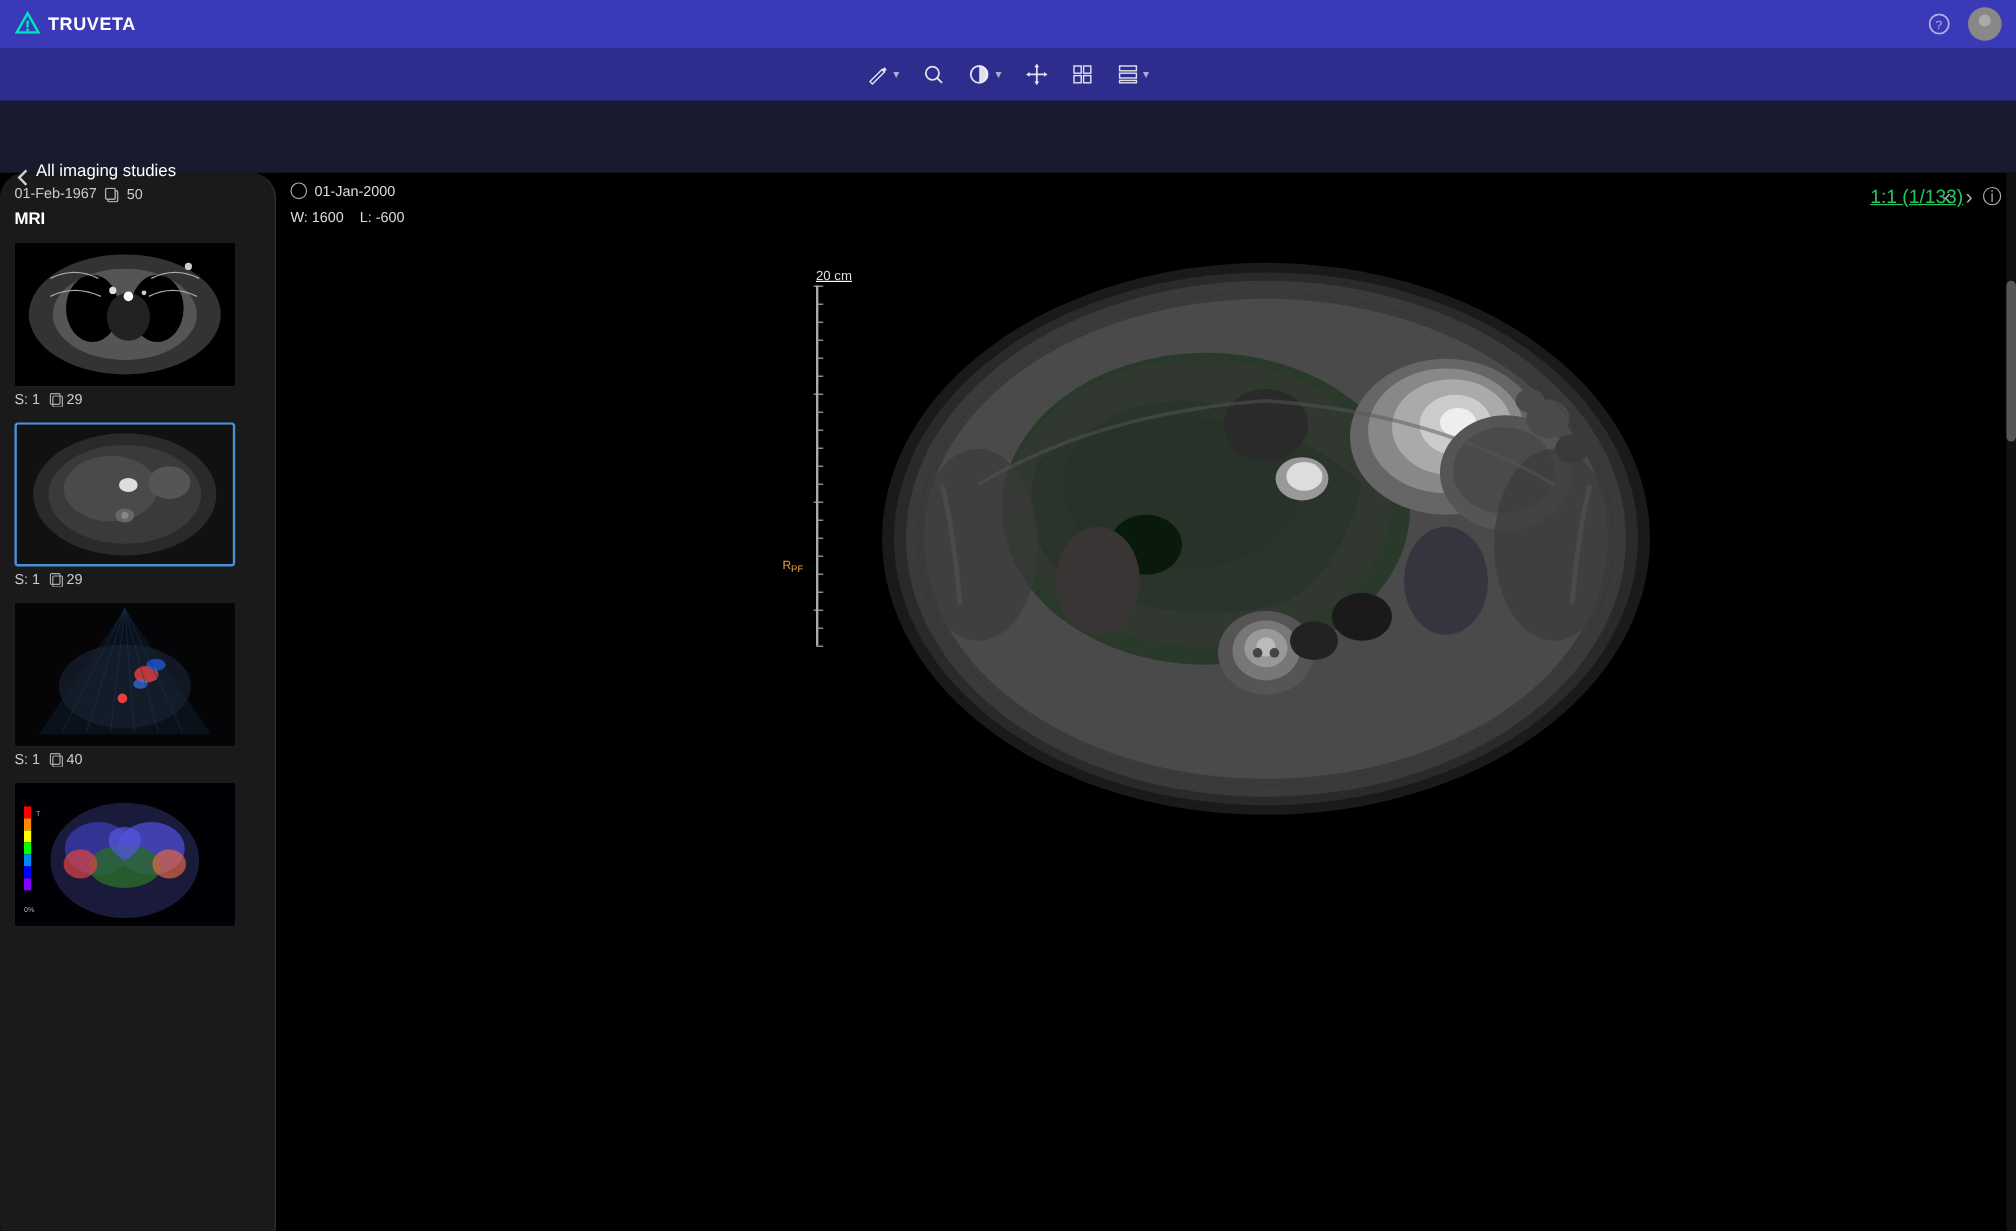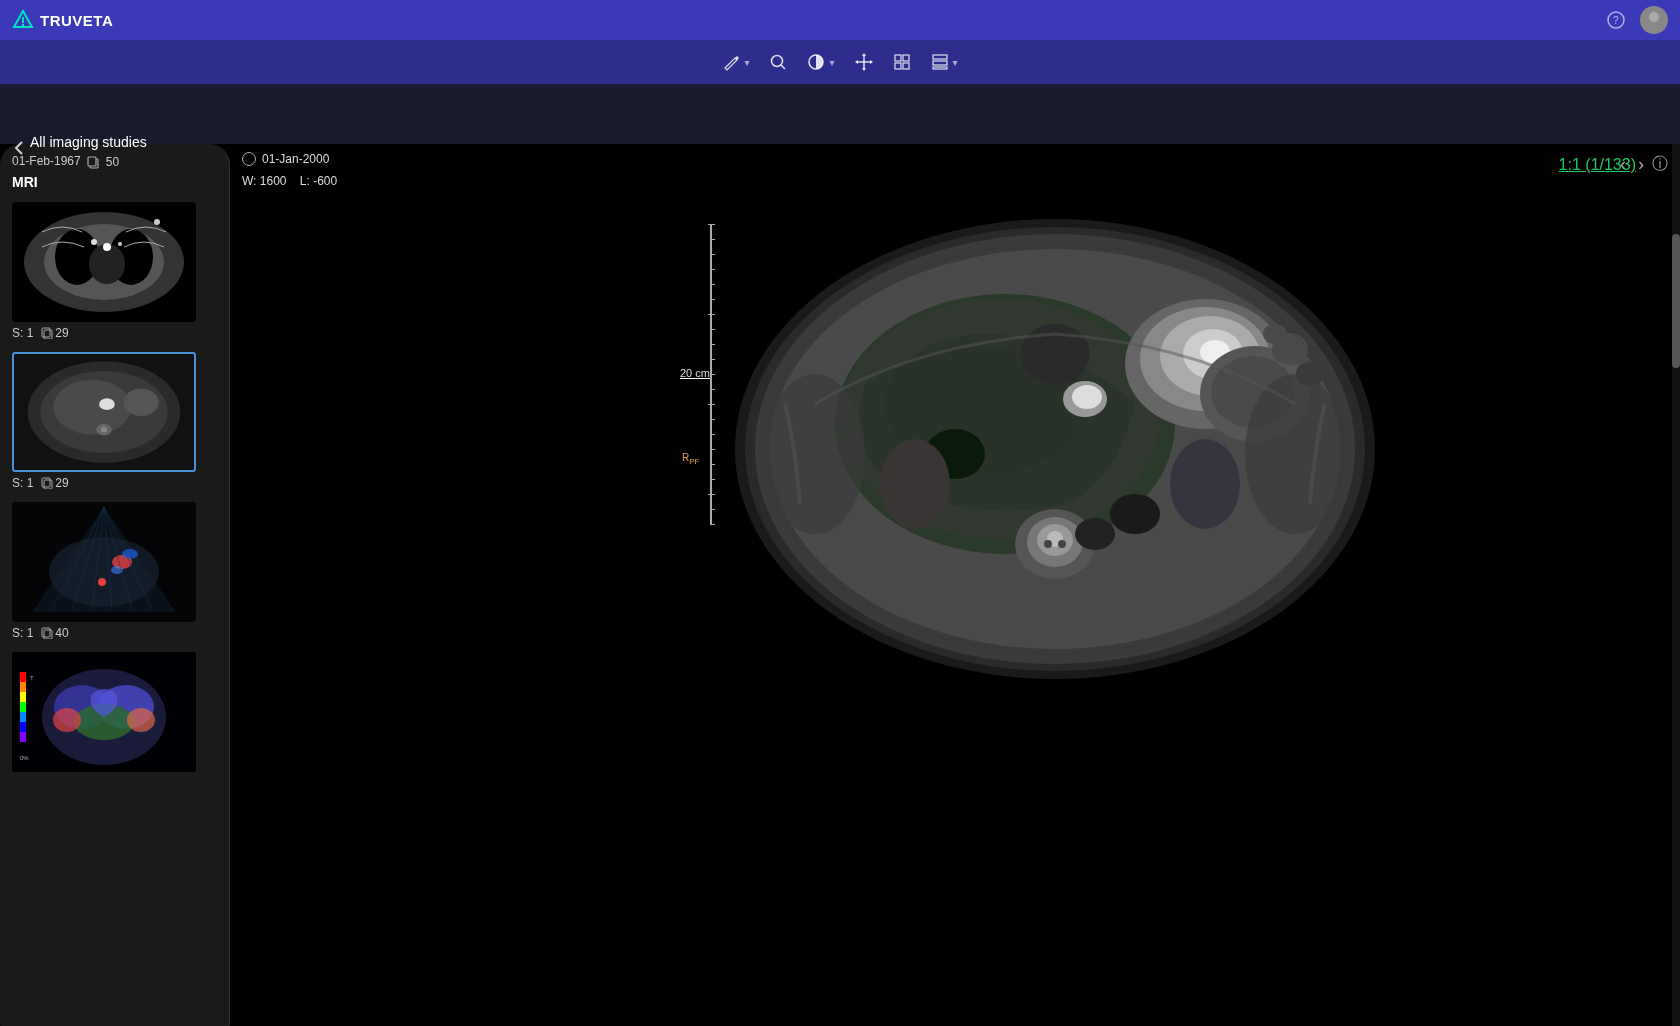--- a/index.html
+++ b/index.html
@@ -237,22 +237,22 @@
       top: 12px;
       text-decoration: underline;
     }
 
     
     #ruler-container {
       position: absolute;
       left: 450px;
       top: 80px;
       display: flex;
-      flex-direction: row;
-      align-items: center;
+      flex-direction: column;
+      align-items: flex-start;
       text-decoration: underline;
     }
     .ruler-label {
       font-size: 11px;
       color: #ddd;
       margin-bottom: 2px;
     }
 
     
     #mri-image-area {

